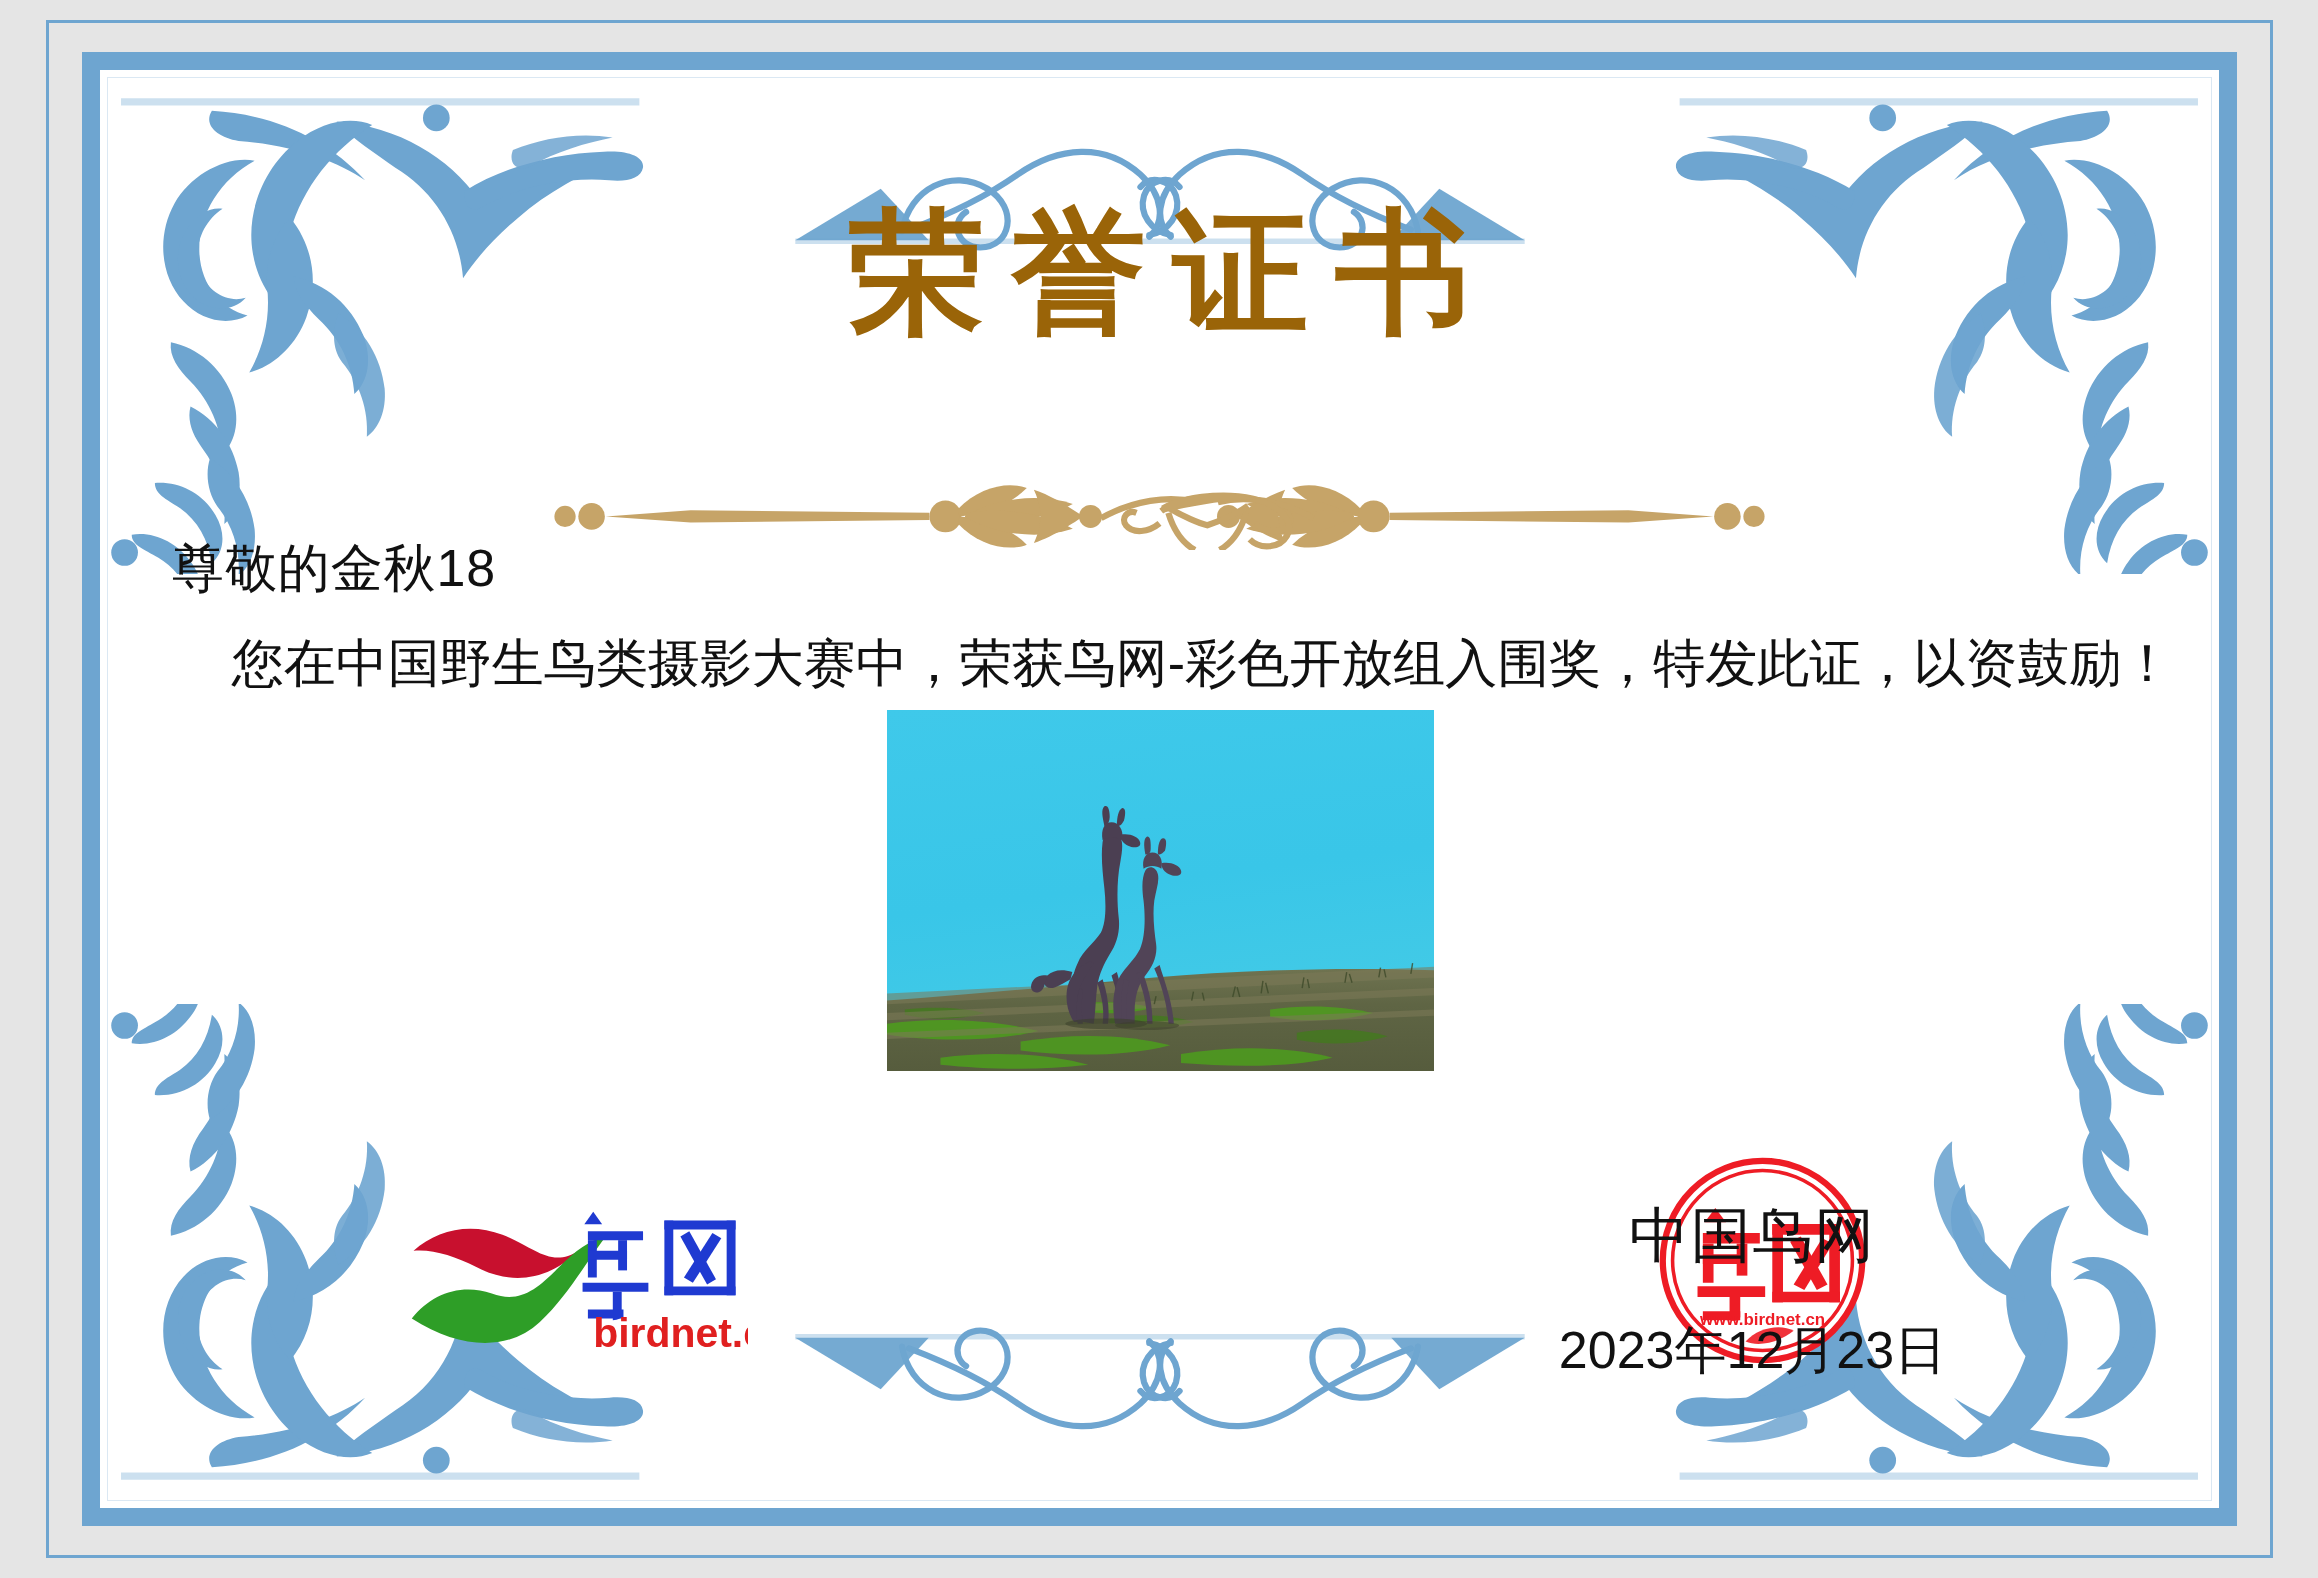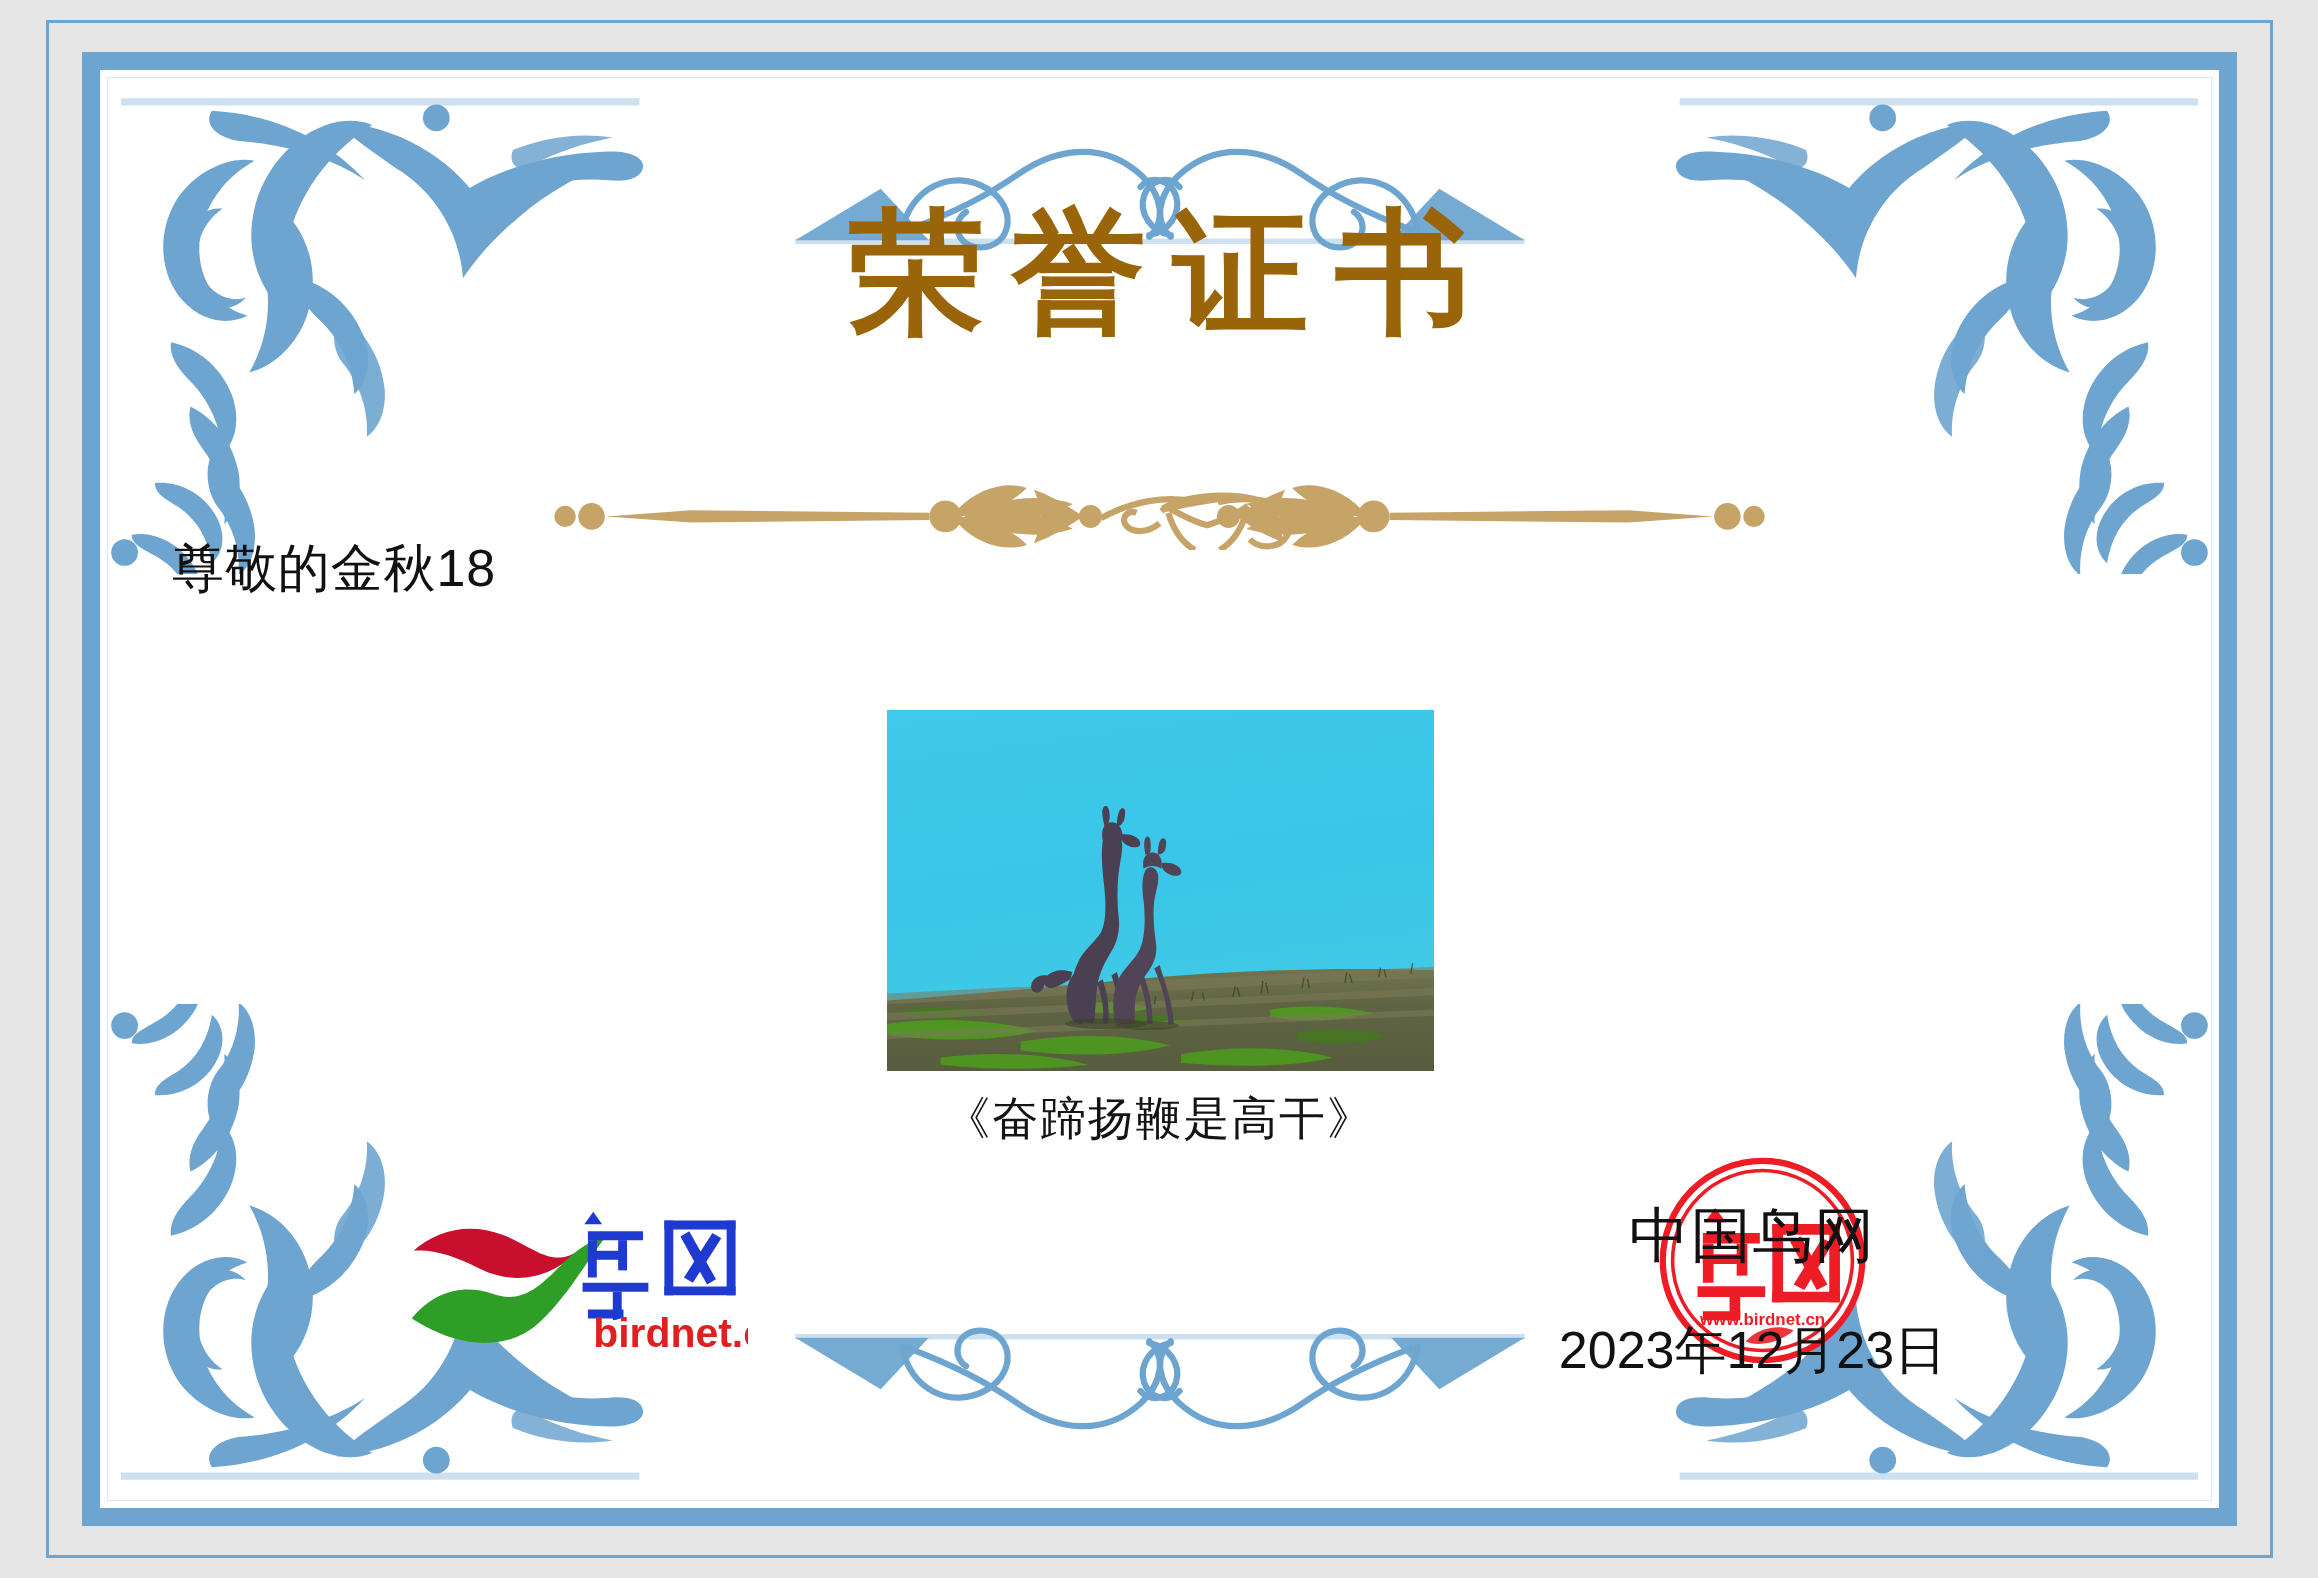--- a/index.html
+++ b/index.html
@@ -353,20 +353,21 @@
         <path d="M692 34 C712 18 760 12 796 20 C830 28 842 48 834 62 C826 76 804 78 792 66"></path>
         <path d="M700 30 C716 40 736 48 744 50 C756 46 776 38 790 28"></path>
       </g>
       <g fill="#c6a468">
         <path d="M692 28 C716 14 764 10 800 20 C762 22 724 28 694 36 Z"></path>
       </g>
     </svg>
   </div>
 
   <div class="salutation">尊敬的金秋18</div>
+  <div class="paragraph">您在中国野生鸟类摄影大赛中，荣获鸟网-彩色开放组入围奖，特发此证，以资鼓励！</div>
 
   <div class="photo-wrap">
     <svg class="photo" viewBox="0 0 614 405" preserveAspectRatio="none">
       <defs>
         <linearGradient id="sky" x1="0" y1="0" x2="0.2" y2="1">
           <stop offset="0" stop-color="#3fc9ea"></stop>
           <stop offset="0.55" stop-color="#39c6e8"></stop>
           <stop offset="1" stop-color="#44cbe6"></stop>
         </linearGradient>
         <linearGradient id="soil" x1="0" y1="0" x2="0" y2="1">
@@ -443,21 +444,20 @@
           <path d="M266 302 C262 320 262 338 264 352 L270 352 C268 338 268 320 272 304 Z"></path>
           <path d="M300 290 C308 308 314 328 316 352 L322 352 C320 326 312 306 306 286 Z"></path>
         </g>
 
         <ellipse cx="246" cy="352" rx="46" ry="6" fill="#3b3f2a" opacity=".55"></ellipse>
         <ellipse cx="292" cy="354" rx="36" ry="5" fill="#3b3f2a" opacity=".5"></ellipse>
       </g>
     </svg>
   </div>
 
-  <div class="photo-caption">《奋蹄扬鞭是高干》</div>
 
   <div class="footer">
 
     <div class="birdnet">
       <svg viewBox="0 0 380 190">
         <g>
           <path d="M4 74 C30 50 68 42 104 56 C140 70 158 94 190 74 C150 112 108 110 74 92 C50 80 26 72 4 74 Z" fill="#c8102e"></path>
           <path d="M2 150 C24 122 58 110 92 122 C124 134 144 116 168 92 C186 74 202 62 220 58 C196 90 176 126 146 154 C112 186 58 186 2 150 Z" fill="#2e9e27"></path>
 
           <g fill="#1f3ad1">

